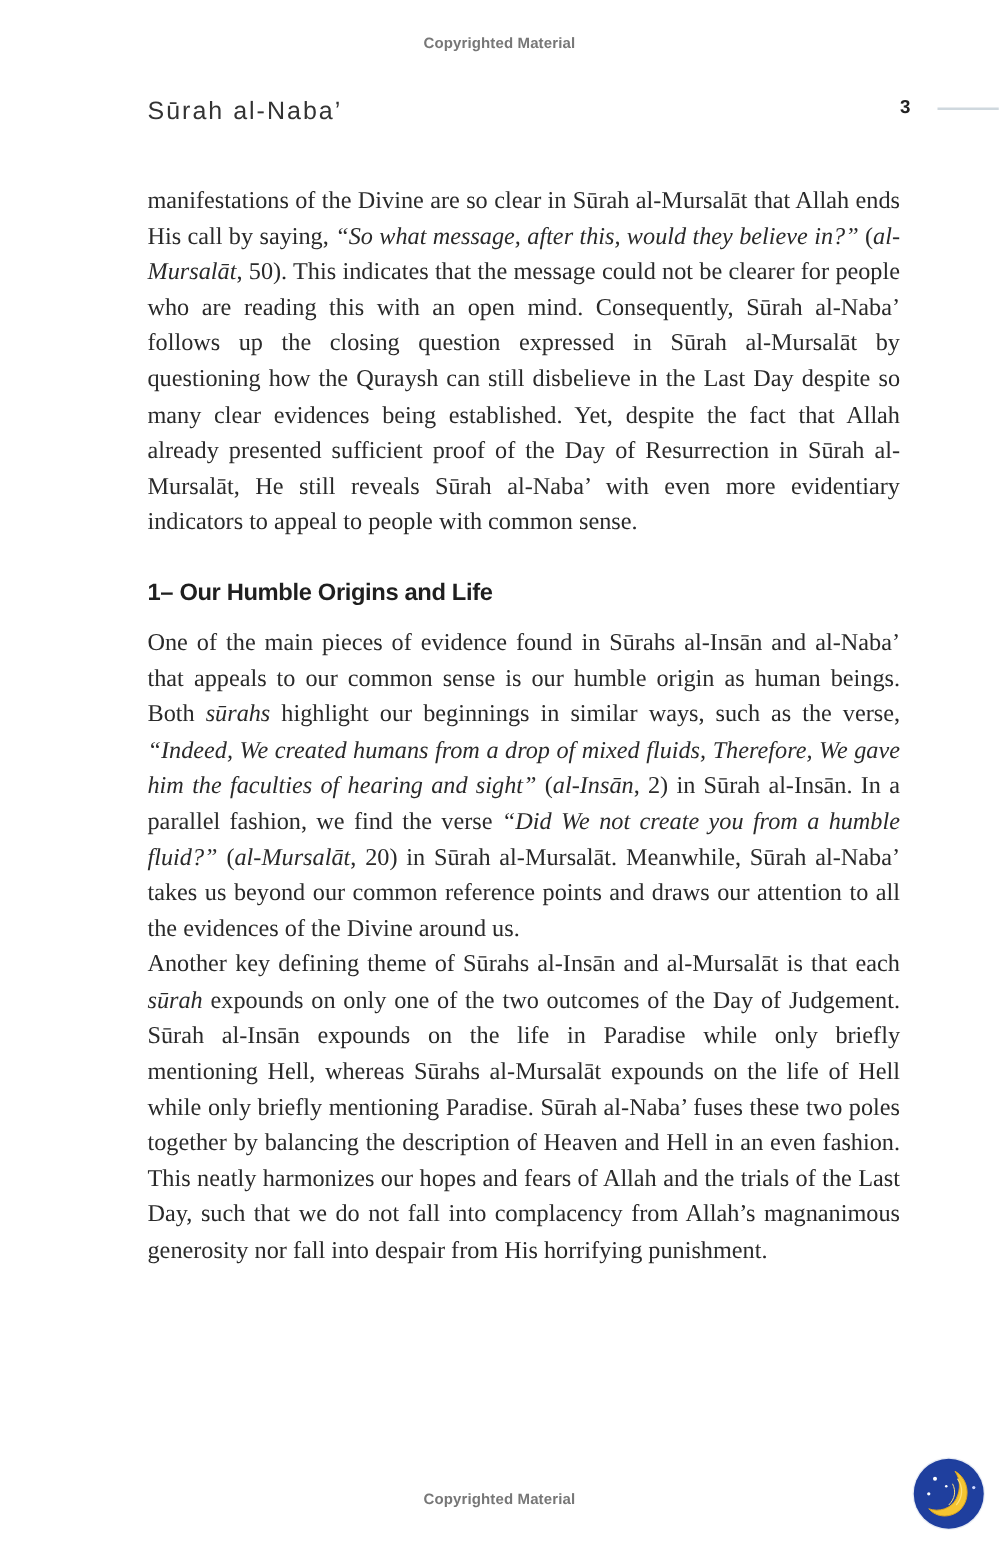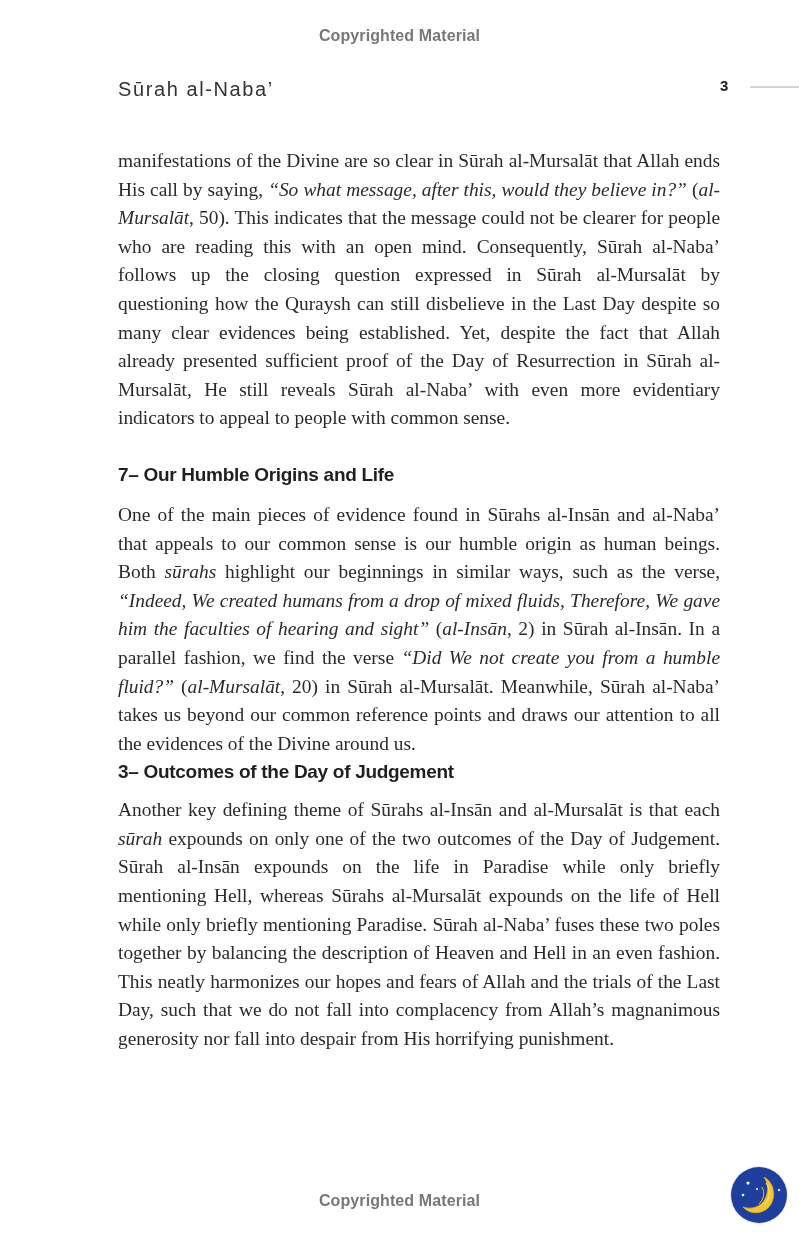--- a/index.html
+++ b/index.html
@@ -1,17 +1,17 @@
 <!DOCTYPE html>
 <html><head>
 <meta charset="utf-8">
 <style>
   html, body { margin:0; padding:0; background:#ffffff; }
   body { width:799px; height:1235px; position:relative; overflow:hidden; font-family:"DejaVu Serif", serif; color:#222; }
-  .watermark { position:absolute; left:0; width:799px; text-align:center; font-family:"Liberation Sans", sans-serif; font-weight:bold; font-size:16px; color:#777; letter-spacing:0.1px; }
+  .watermark { position:absolute; left:0; width:799px; text-align:center; font-family:"Liberation Sans", sans-serif; font-weight:bold; font-size:12px; color:#777; letter-spacing:0.1px; }
   #wm-top { top:27px; }
   #wm-bottom { top:1192px; }
   .running-head { position:absolute; top:78px; left:118px; font-family:"Liberation Sans", sans-serif; font-size:20px; letter-spacing:1.6px; color:#333; }
   .page-num { position:absolute; top:77px; left:720px; font-family:"Liberation Sans", sans-serif; font-weight:bold; font-size:15px; color:#222; }
   .rule { position:absolute; top:86px; left:750px; width:49px; height:2px; background:#cfd8de; }
   .content { position:absolute; top:147px; left:118px; width:602px; font-family:"Liberation Serif", serif; font-size:19.4px; line-height:28.6px; color:#2a2a2a; }
   .content p { margin:0; text-align:justify; }
   .content h2 { margin:0; font-family:"Liberation Sans", sans-serif; font-size:19px; font-weight:bold; color:#1f1f1f; letter-spacing:-0.3px; }
   #p1 { margin-bottom:28px; }
   #h2 { margin-bottom:12px; line-height:28px; }
@@ -25,23 +25,22 @@
 <body>
 
 <div id="wm-top" class="watermark">Copyrighted Material</div>
 
 <div class="running-head">Sūrah al-Naba’</div>
 <div class="page-num">3</div>
 <div class="rule"></div>
 
 <div class="content">
   <p id="p1"><span>manifestations of the Divine are so clear in Sūrah al-Mursalāt that Allah ends His call by saying, </span><i>“So what message, after this, would they believe in?”</i><span> (</span><i>al-Mursalāt</i><span>, 50). This indicates that the message could not be clearer for people who are reading this with an open mind. Consequently, Sūrah al-Naba’ follows up the closing question expressed in Sūrah al-Mursalāt by questioning how the Quraysh can still disbelieve in the Last Day despite so many clear evidences being established. Yet, despite the fact that Allah already presented sufficient proof of the Day of Resurrection in Sūrah al-Mursalāt, He still reveals Sūrah al-Naba’ with even more evidentiary indicators to appeal to people with common sense.</span></p>
-  <h2 id="h2">7– Our Humble Origins and Life</h2>
+  <h2 id="h2">1– Our Humble Origins and Life</h2>
   <p id="p2"><span>One of the main pieces of evidence found in Sūrahs al-Insān and al-Naba’ that appeals to our common sense is our humble origin as human beings. Both </span><i>sūrahs</i><span> highlight our beginnings in similar ways, such as the verse, </span><i>“Indeed, We created humans from a drop of mixed fluids, Therefore, We gave him the faculties of hearing and sight”</i><span> (</span><i>al-Insān</i><span>, 2) in Sūrah al-Insān. In a parallel fashion, we find the verse </span><i>“Did We not create you from a humble fluid?”</i><span> (</span><i>al-Mursalāt</i><span>, 20) in Sūrah al-Mursalāt. Meanwhile, Sūrah al-Naba’ takes us beyond our common reference points and draws our attention to all the evidences of the Divine around us.</span></p>
-  <h2 id="h3">3– Outcomes of the Day of Judgement</h2>
   <p id="p3"><span>Another key defining theme of Sūrahs al-Insān and al-Mursalāt is that each </span><i>sūrah</i><span> expounds on only one of the two outcomes of the Day of Judgement. Sūrah al-Insān expounds on the life in Paradise while only briefly mentioning Hell, whereas Sūrahs al-Mursalāt expounds on the life of Hell while only briefly mentioning Paradise. Sūrah al-Naba’ fuses these two poles together by balancing the description of Heaven and Hell in an even fashion. This neatly harmonizes our hopes and fears of Allah and the trials of the Last Day, such that we do not fall into complacency from Allah’s magnanimous generosity nor fall into despair from His horrifying punishment.</span></p>
 </div>
 
 <div id="wm-bottom" class="watermark">Copyrighted Material</div>
 
 <div class="night-btn">
   <svg viewBox="0 0 56 56">
     <circle cx="28" cy="28" r="27" fill="#1f3f9e"></circle>
     <path d="M33 10 C44 16 46 32 37 41 C29 48 18 47 12 40 C20 43 30 40 34 32 C38 24 37 16 33 10 Z" fill="#f5c531" stroke="#e0a81c" stroke-width="0.8"></path>
     <path d="M35 16 C40 23 39 31 34 37" stroke="#ffe07a" stroke-width="1" fill="none"></path>

